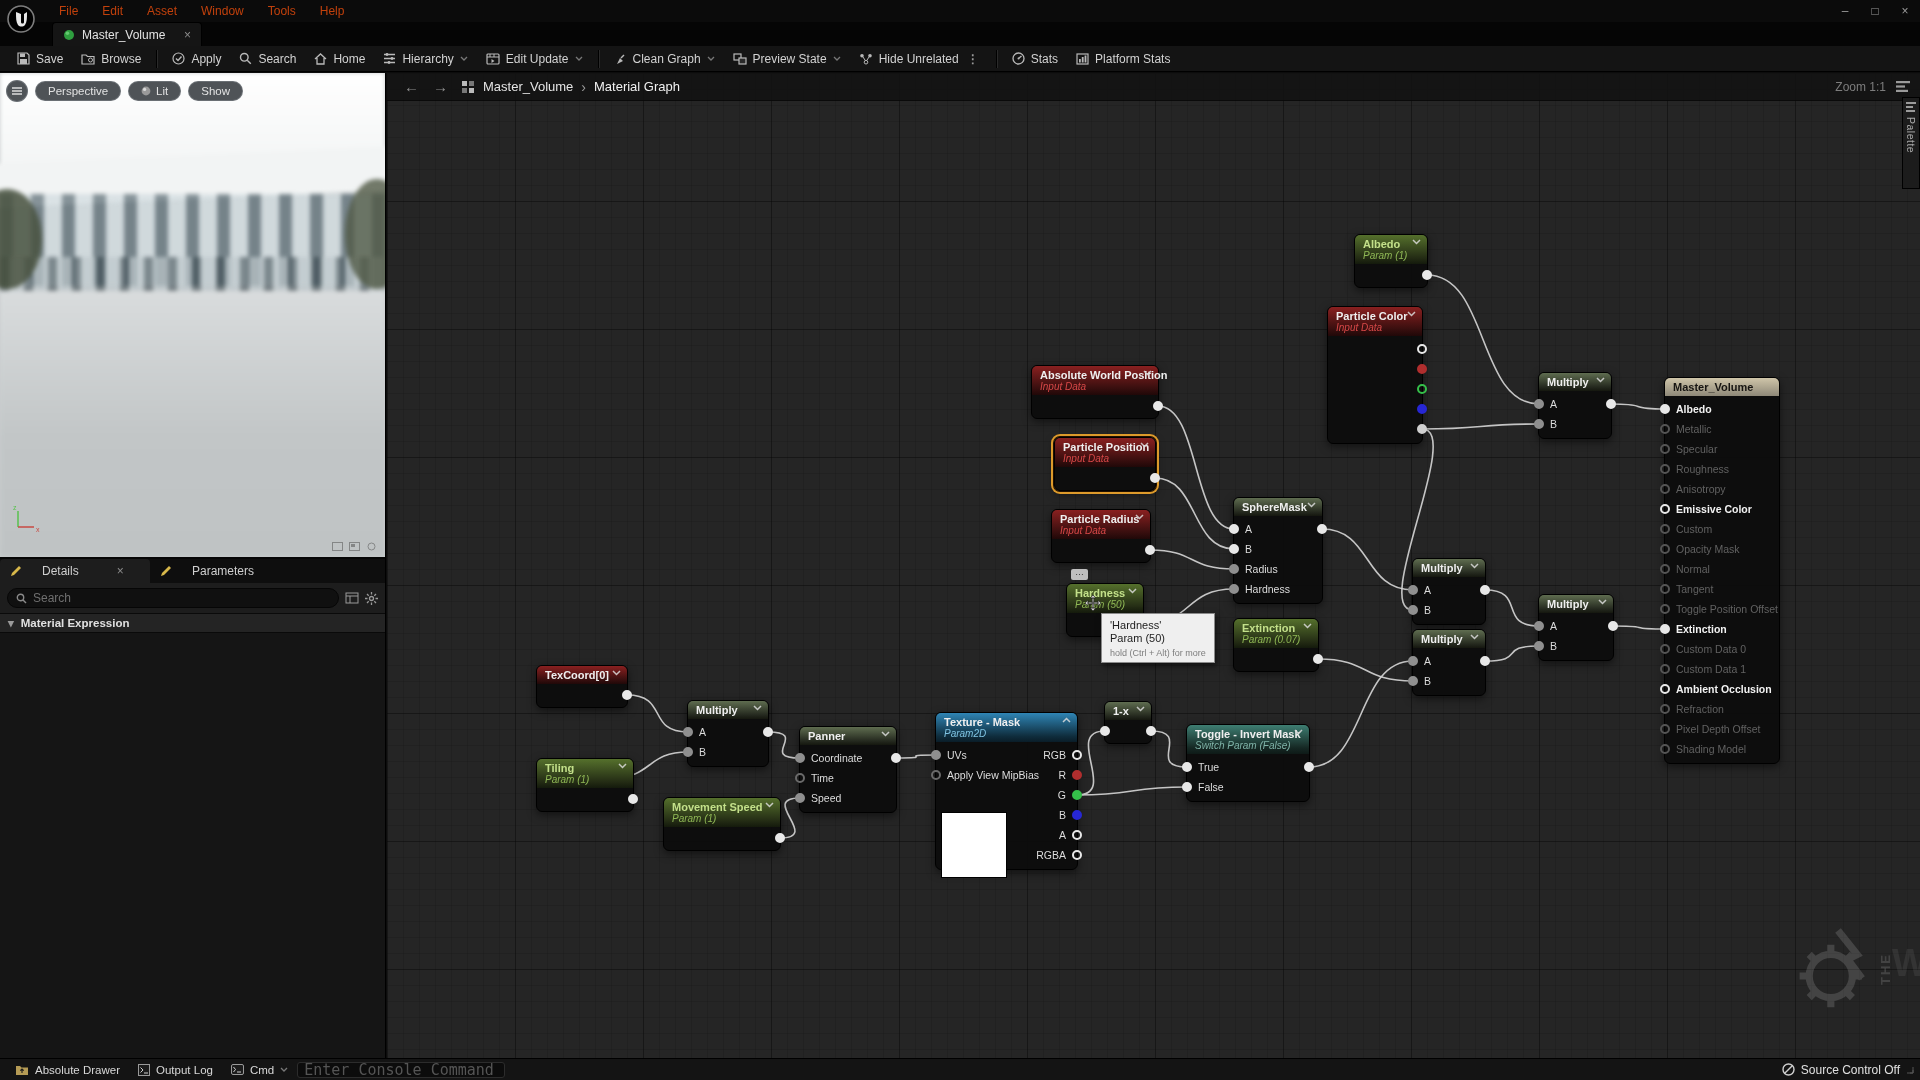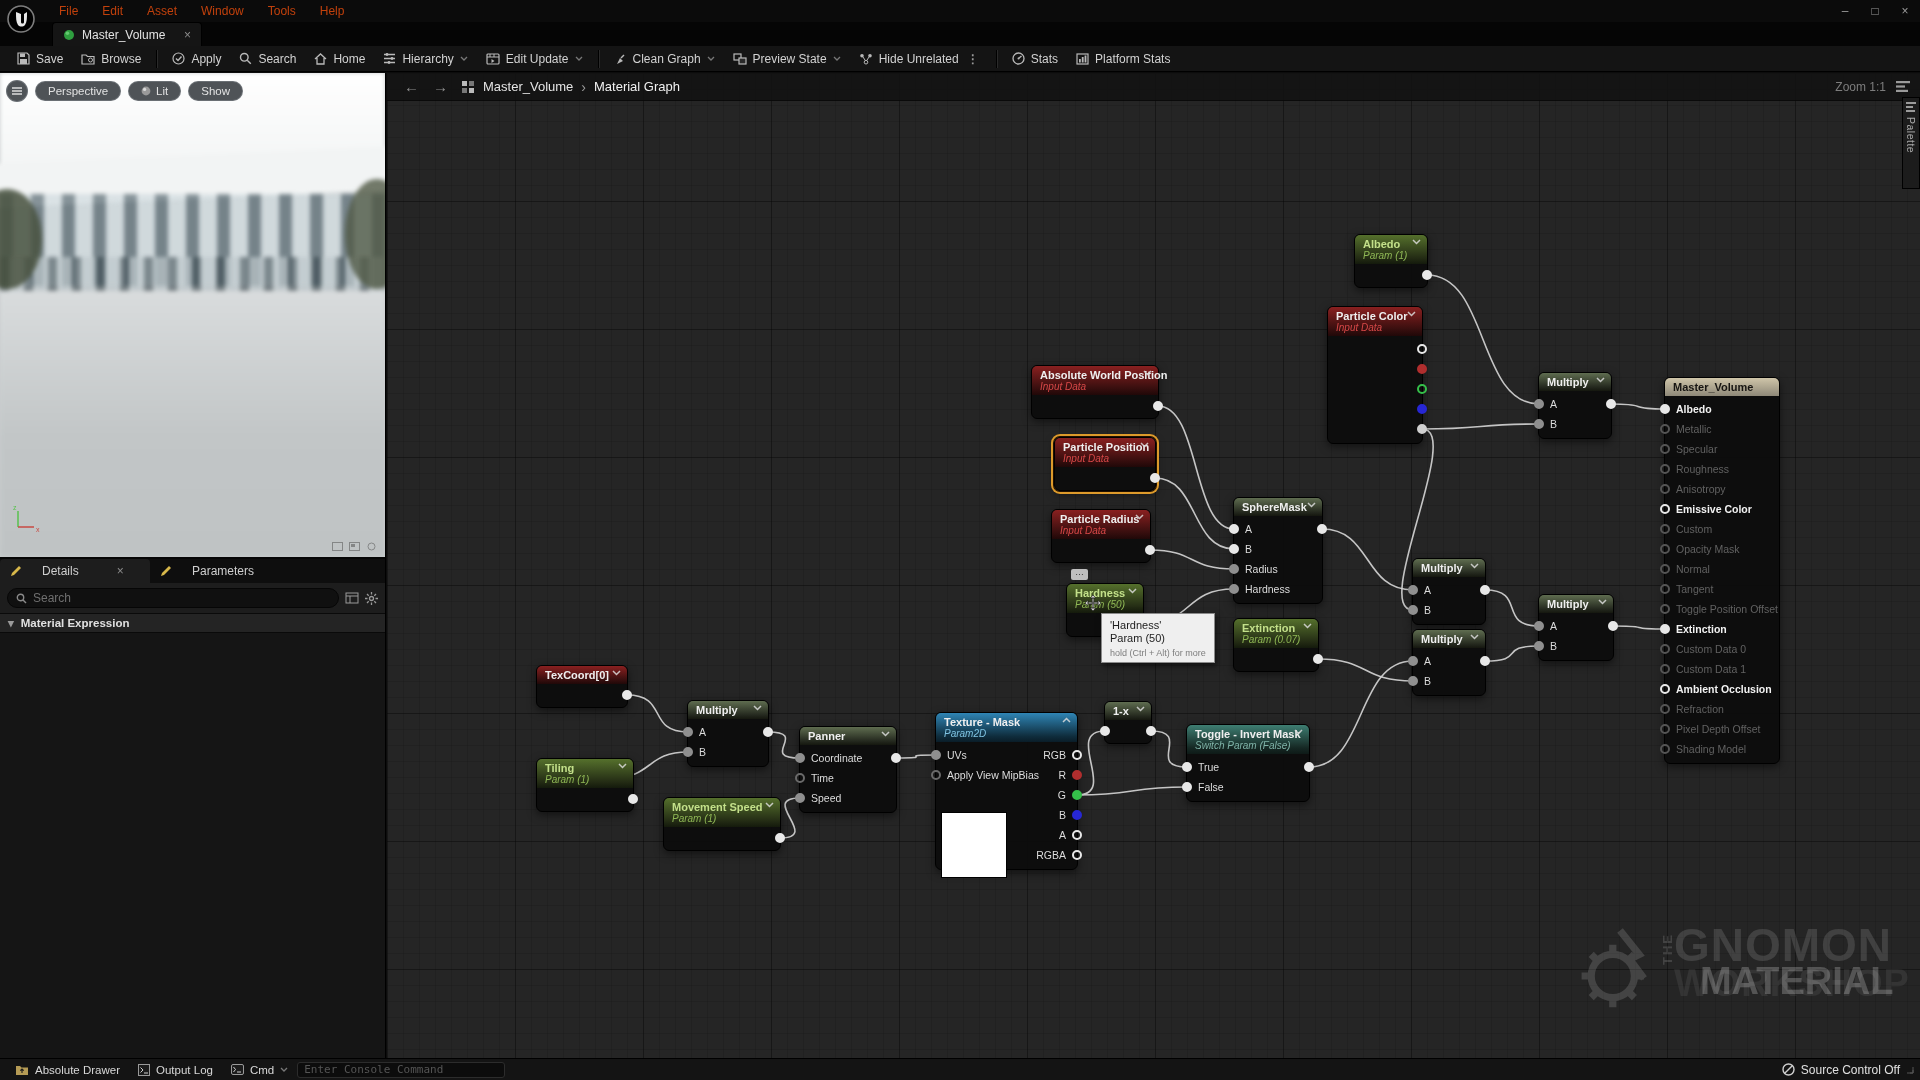--- a/index.html
+++ b/index.html
@@ -125,21 +125,21 @@
   .wm-gnomon{font-size:46px;font-weight:bold;line-height:40px;color:rgba(255,255,255,.13);letter-spacing:1px}
   .wm-row2{position:relative;height:38px}
   .wm-workshop{position:absolute;left:0;top:0;font-size:38px;font-weight:bold;line-height:36px;color:rgba(255,255,255,.07);letter-spacing:1px}
   .wm-material{position:absolute;left:26px;top:-2px;font-size:38px;font-weight:bold;line-height:36px;color:rgba(255,255,255,.22)}
 
   
   #statusbar{position:absolute;left:0;bottom:0;right:0;height:22px;background:#141414;border-top:1px solid #000;
     display:flex;align-items:center;padding:0 6px;z-index:40}
   .sb-item{display:flex;align-items:center;gap:6px;padding:2px 9px;color:#d8d8d8;font-size:11.5px}
   #console-input{width:208px;height:16px;background:#0c0c0c;border:1px solid #2c2c2c;border-radius:3px;
-    color:#585858;font-family:"DejaVu Sans Mono",monospace;font-size:11px;padding:0 6px;outline:none}
+    color:#585858;font-family:"DejaVu Sans Mono",monospace;font-size:15px;padding:0 6px;outline:none}
   #console-input::placeholder{color:#555}
   #sb-right{margin-left:auto;display:flex;align-items:center;gap:6px;color:#e0e0e0}
 </style>
 </head>
 <body>
 
 <div id="uelogo">
   <svg width="30" height="30" viewBox="0 0 30 30">
     <circle cx="15" cy="15" r="13" fill="#000" stroke="#7d7d7d" stroke-width="1.6"></circle>
     <path d="M10 8c0 6 0 10 2 13 2 2 5 2 7 0 2-3 2-7 2-13l-3 2v8c0 2-3 2-3 0V10z" fill="#e8e8e8"></path>
@@ -957,21 +957,20 @@
   <div id="watermark">
     <svg width="96" height="96" viewBox="0 0 40 40" style="opacity:.18">
       <circle cx="17" cy="25" r="9" fill="none" stroke="#cfcfcf" stroke-width="3"></circle>
       <g stroke="#cfcfcf" stroke-width="3">
         <path d="M17 12v5M17 33v5M4 25h5M25 25h5M8 16l3.5 3.5M22.5 30.5L26 34M26 16l-3.5 3.5M11.5 30.5L8 34"></path>
       </g>
       <path d="M20 6l8 10-4 2 6 8" stroke="#cfcfcf" stroke-width="3" fill="none"></path>
     </svg>
     <div id="wm-text">
       <span class="wm-the">THE</span>
-      <div class="wm-gnomon">GNOMON</div>
       <div class="wm-row2">
         <span class="wm-workshop">WORKSHOP</span>
         <span class="wm-material">MATERIAL</span>
       </div>
     </div>
   </div>
 </div>
 
 <div id="statusbar">
   <div class="sb-item">

